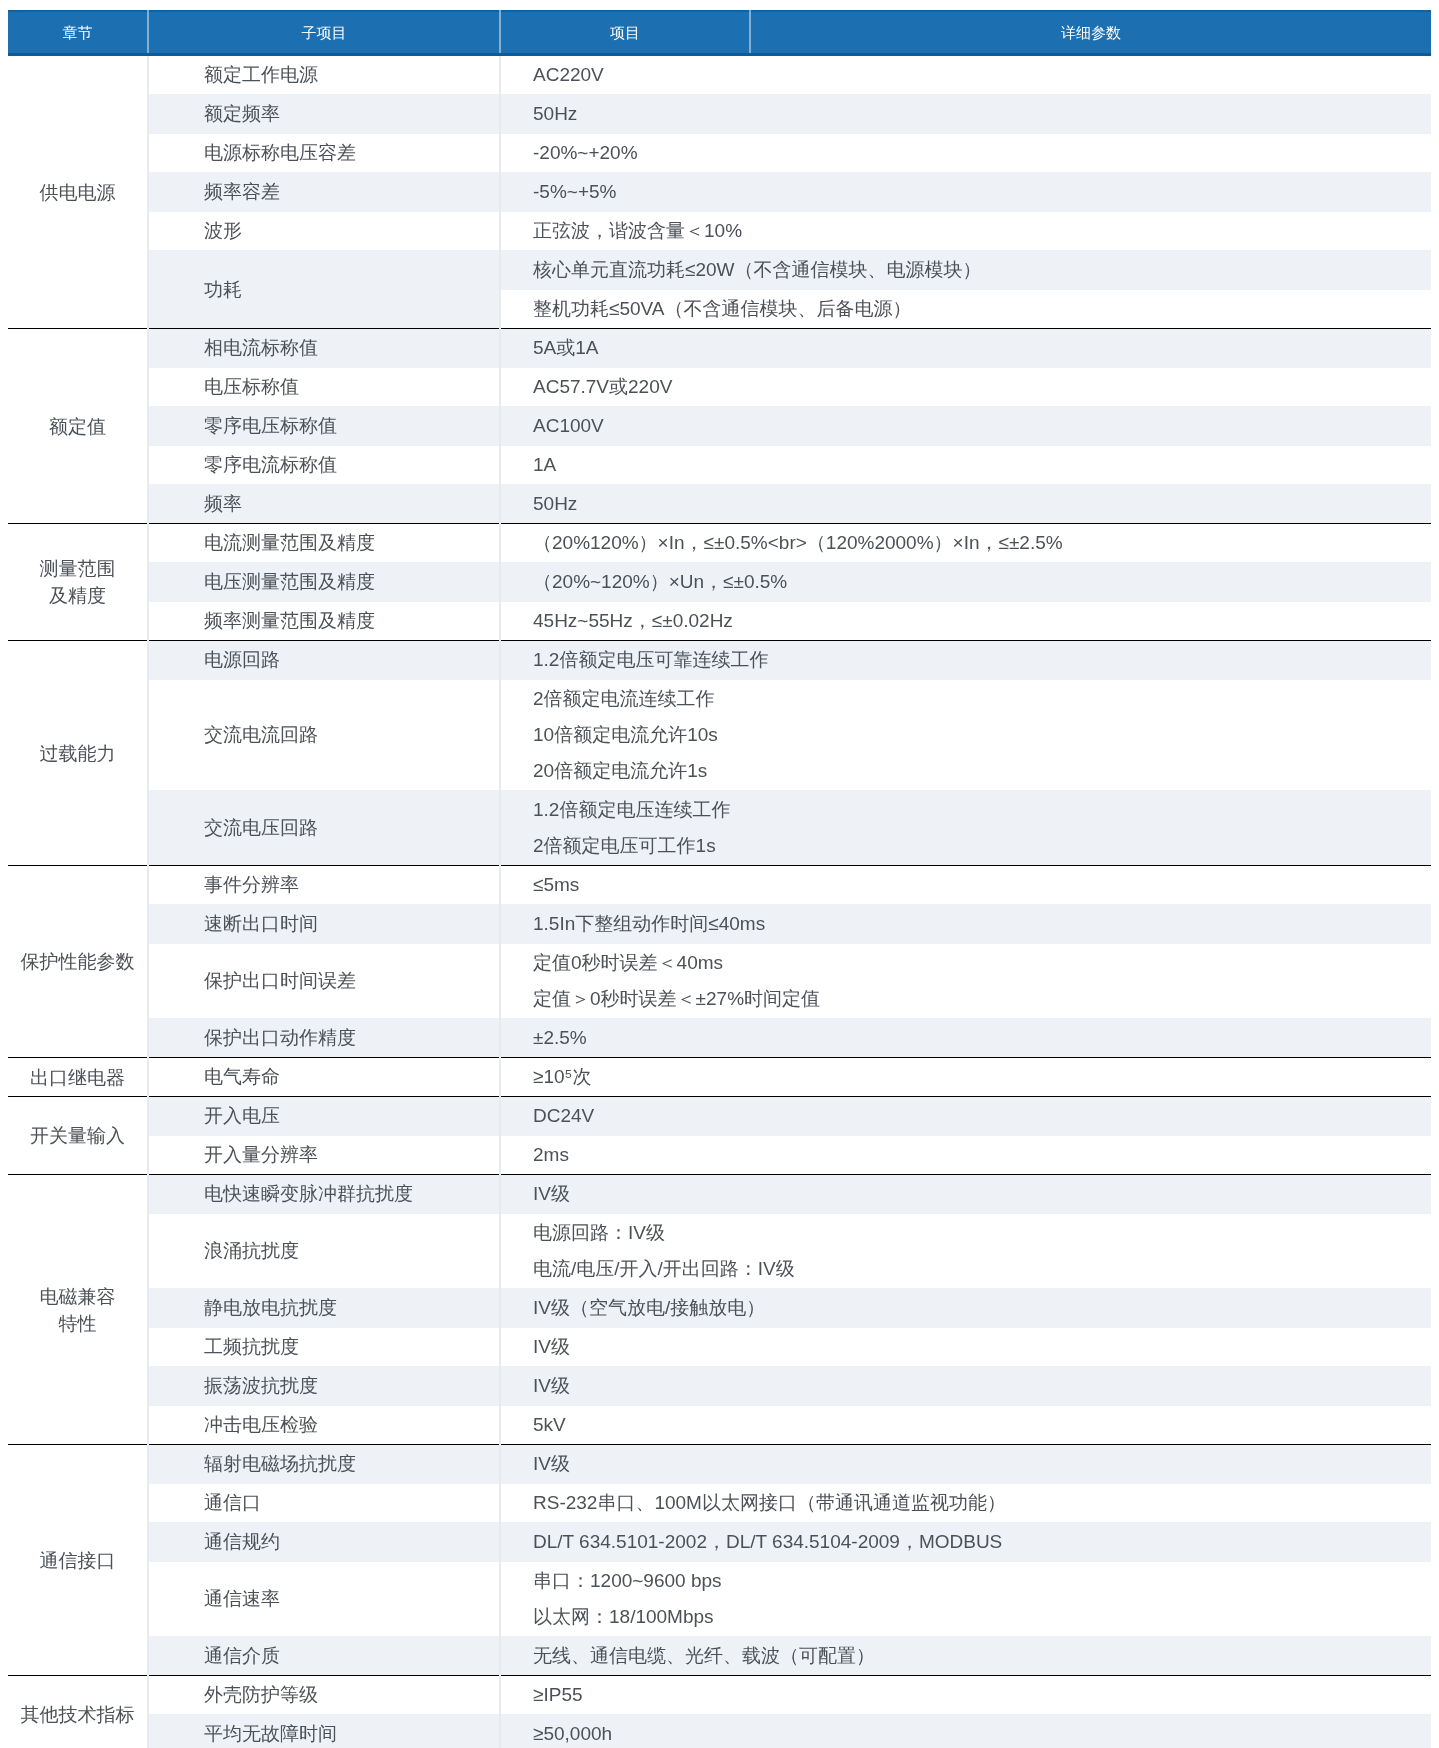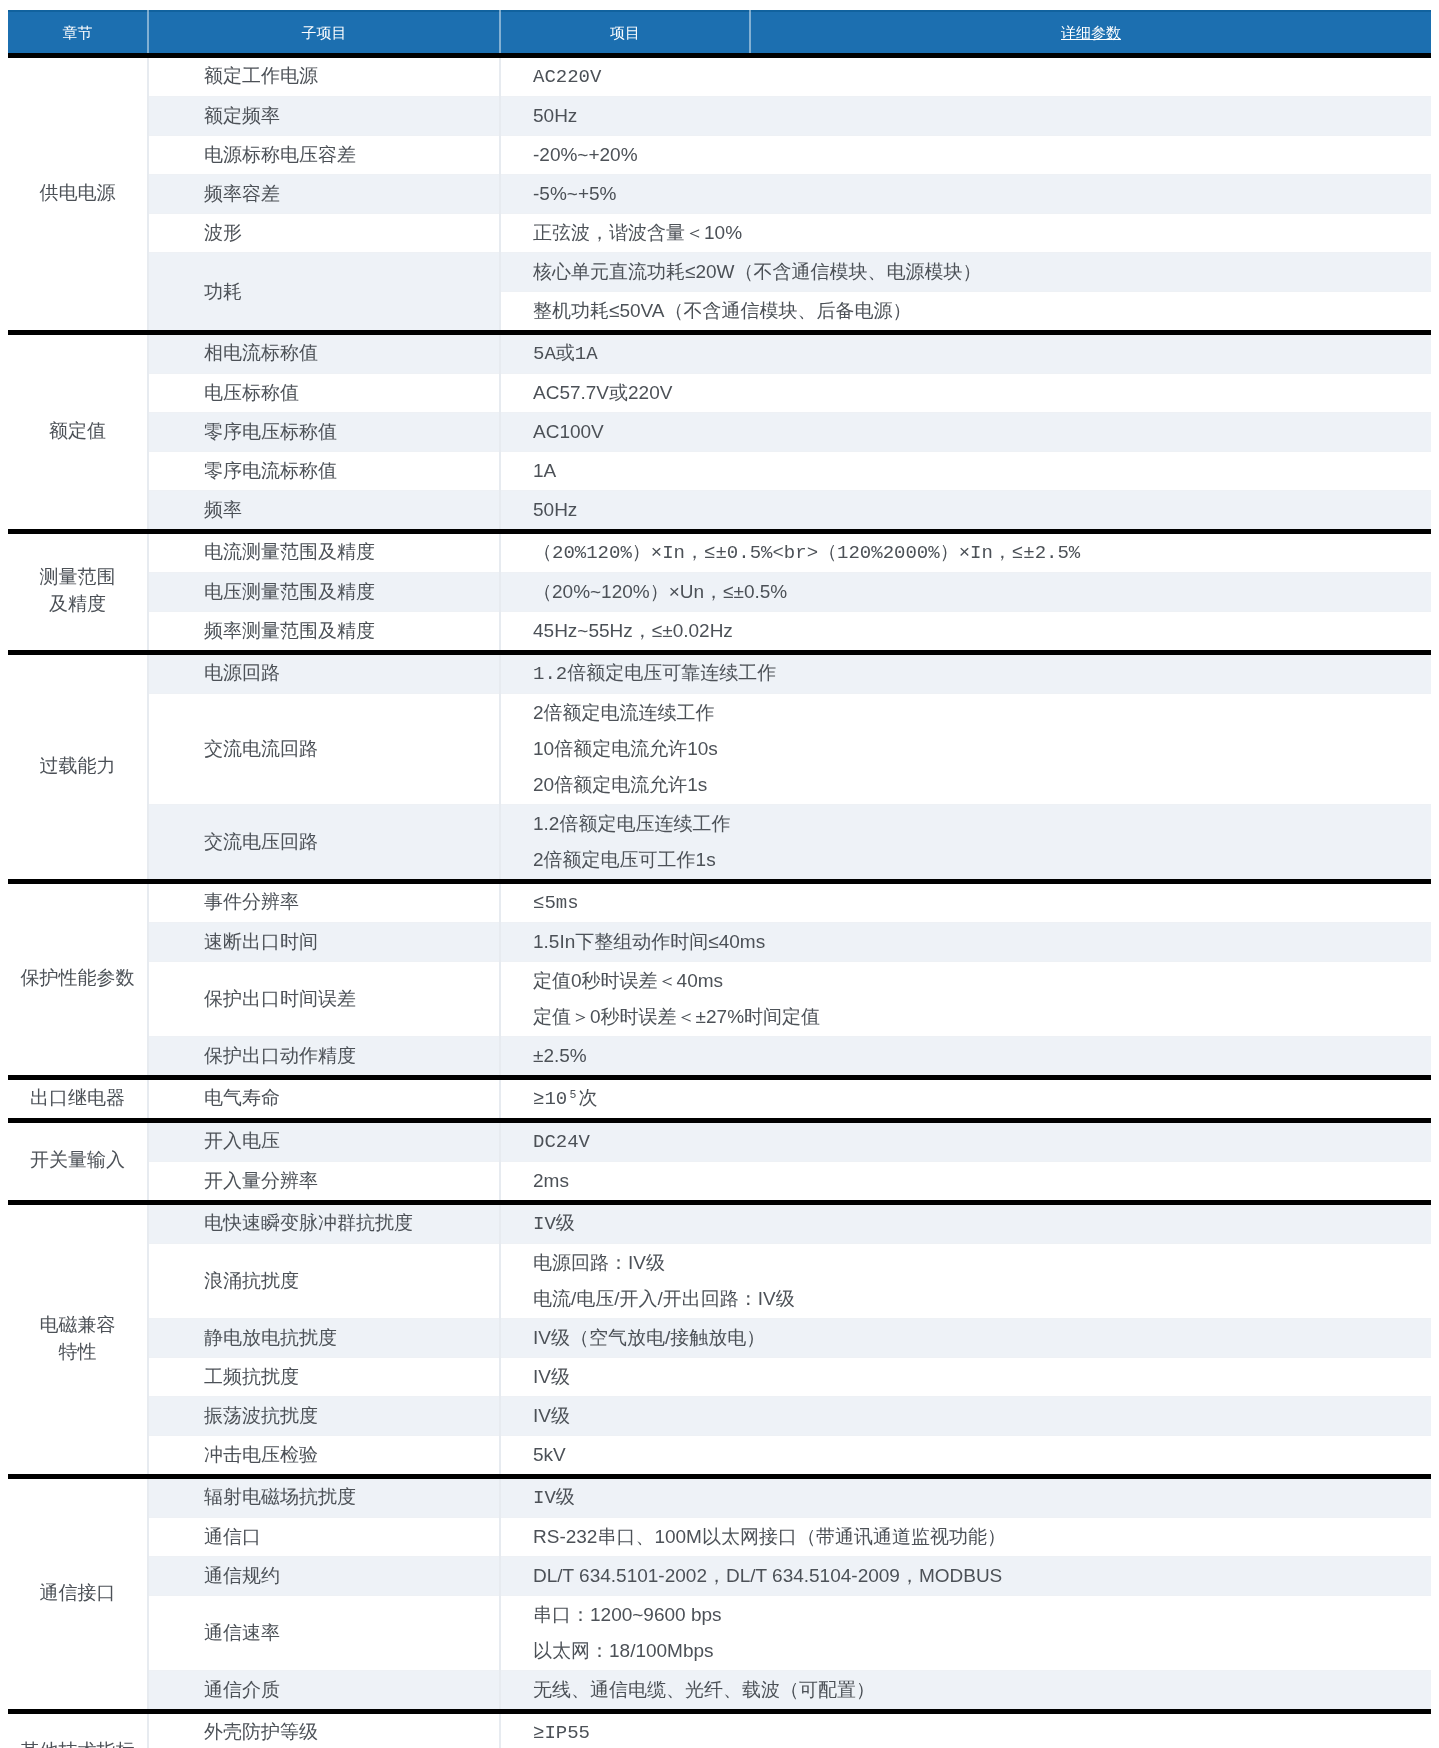--- a/index.html
+++ b/index.html
@@ -24,29 +24,29 @@
     font-size:15px;
     font-weight:normal;
     height:33px;
     line-height:33px;
     text-align:center;
     border-top:2px solid #11629e;
     border-bottom:3px solid #0f5a94;
     border-right:2px solid rgba(255,255,255,0.45);
     padding:4px;
   }
-  th:last-child{border-right:none;text-decoration:underline;}
+  th:last-child{border-right:none;}
   td{
     font-size:19px;
     color:#4c5157;
     padding:1px 0;
     border-top:1px solid #eef1f5;
     vertical-align:middle;
   }
-  tbody tr:first-child td{border-top:5px solid #000000;font-family:Liberation Mono, monospace;}
+  tbody tr:first-child td{border-top:1px solid #000000;}
   td.sec{
     background:#ffffff !important;
     text-align:center;
     border-right:2px solid #e7ebf0;
     white-space:pre-line;
     line-height:27px;
     padding:1px 2px;
   }
   td.item{
     padding-left:55px;

